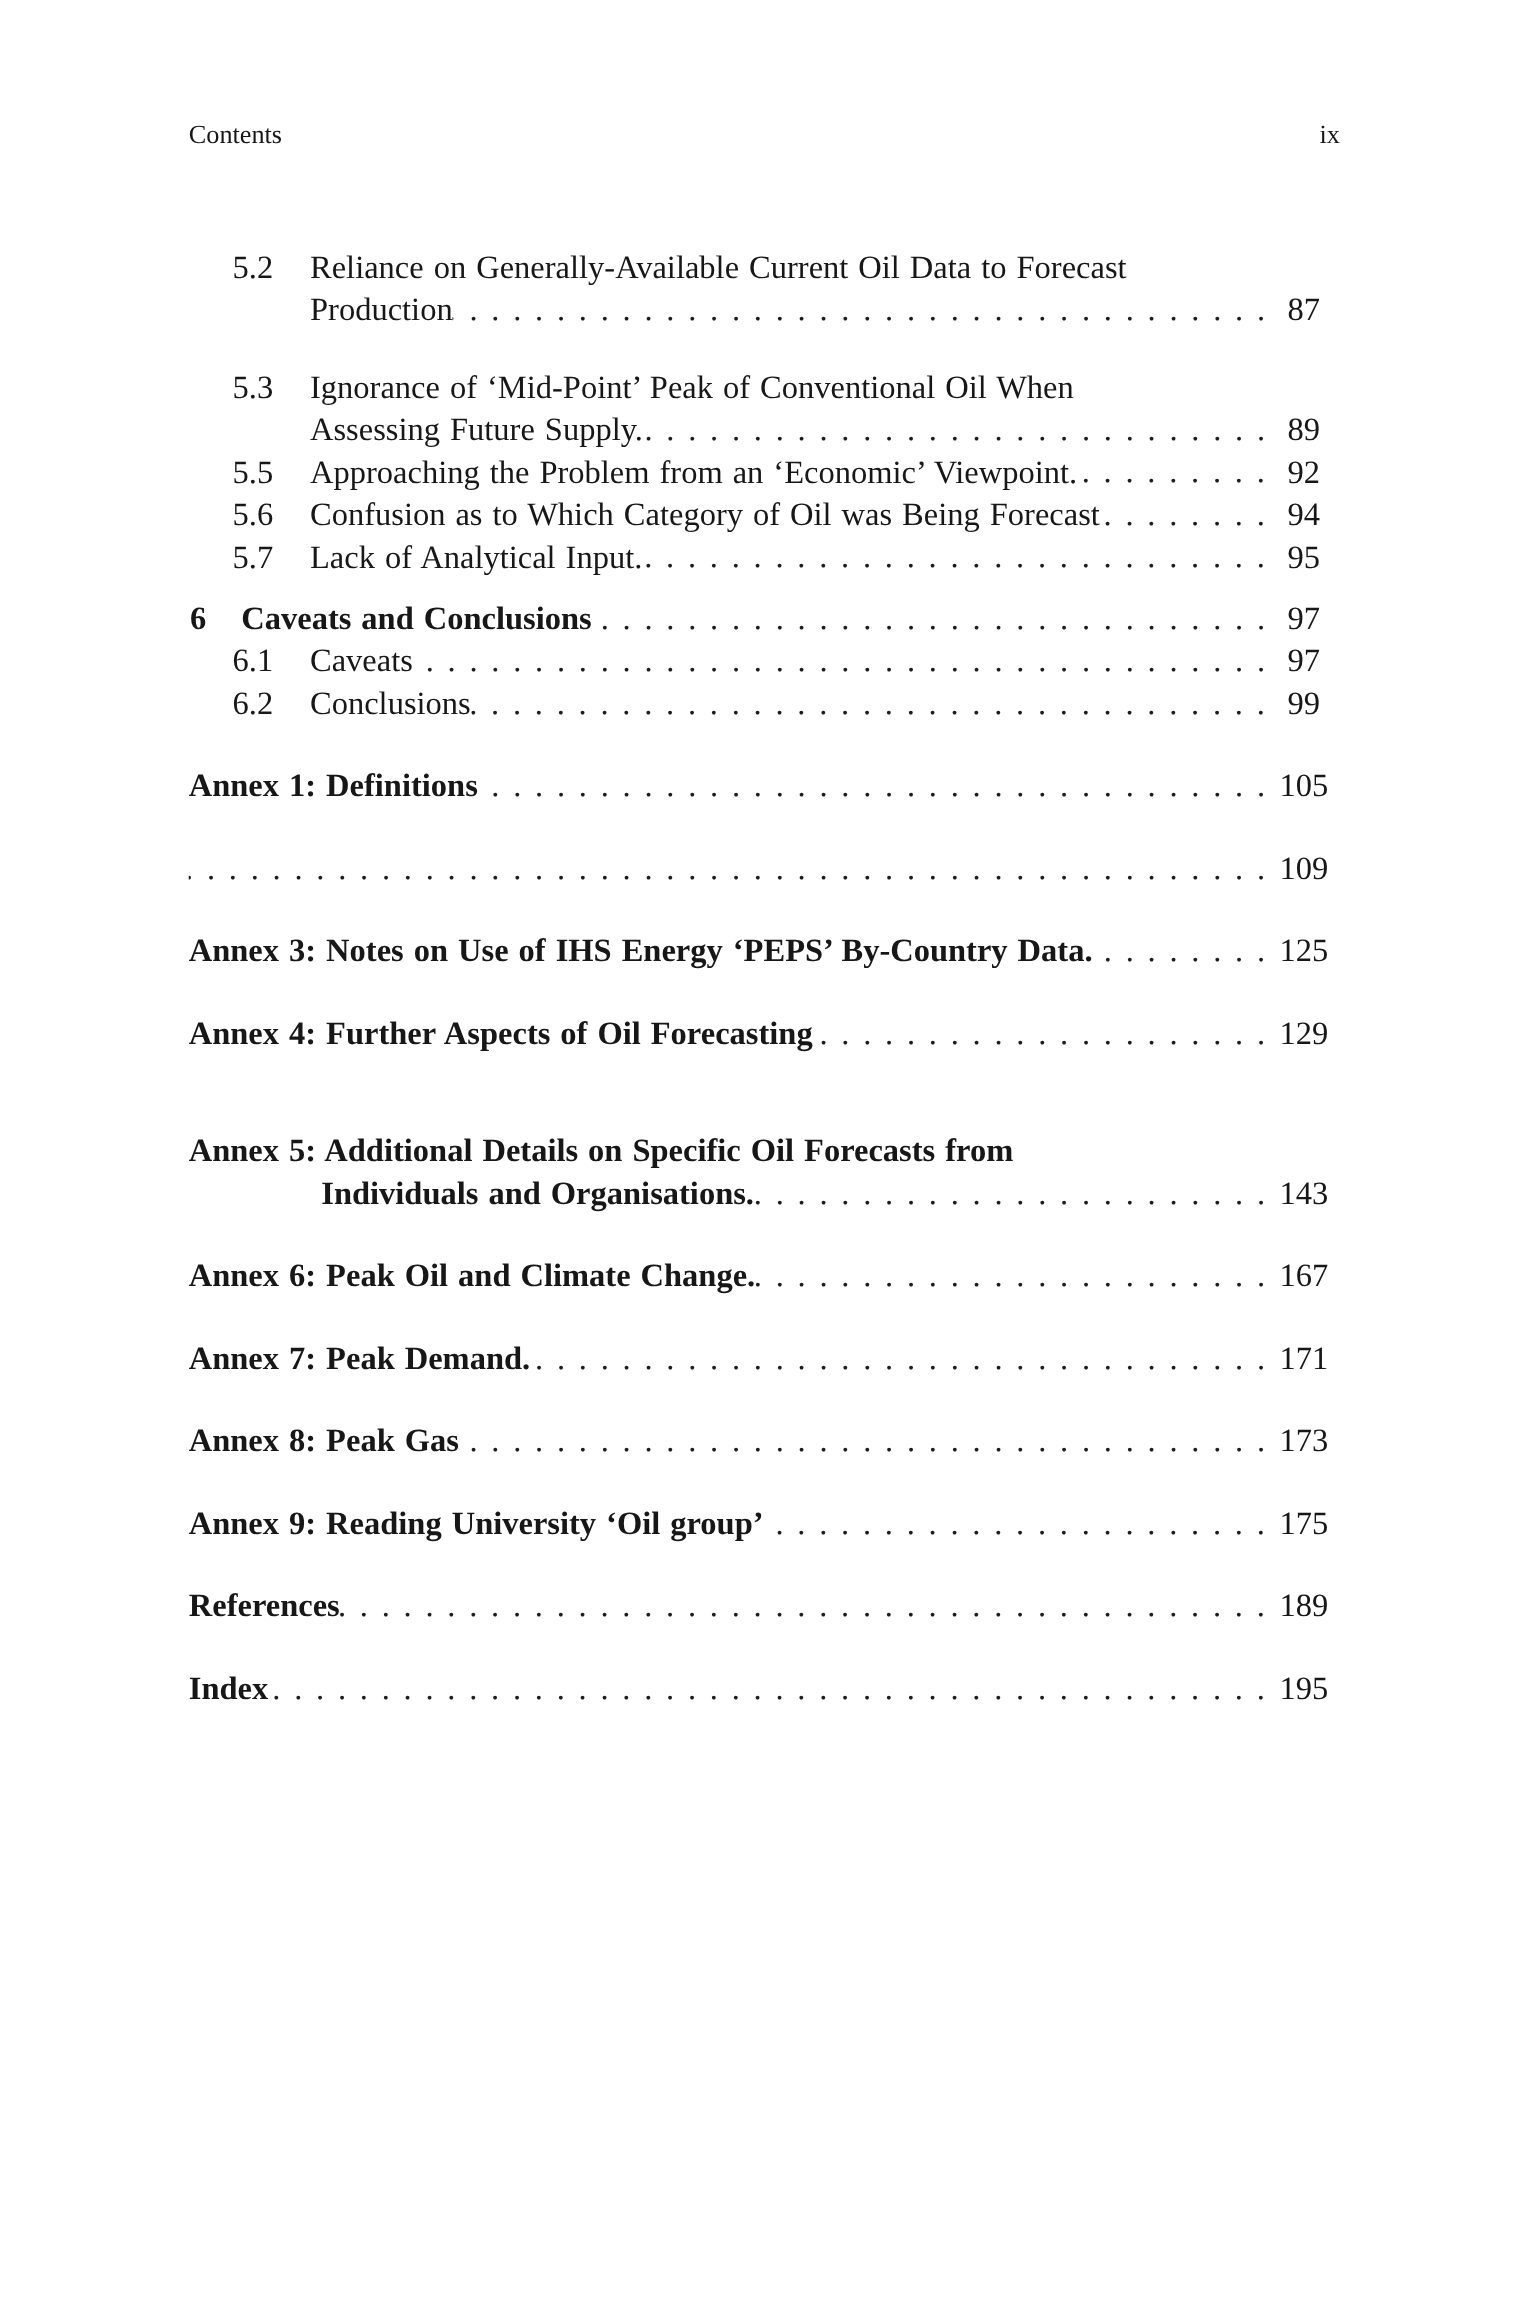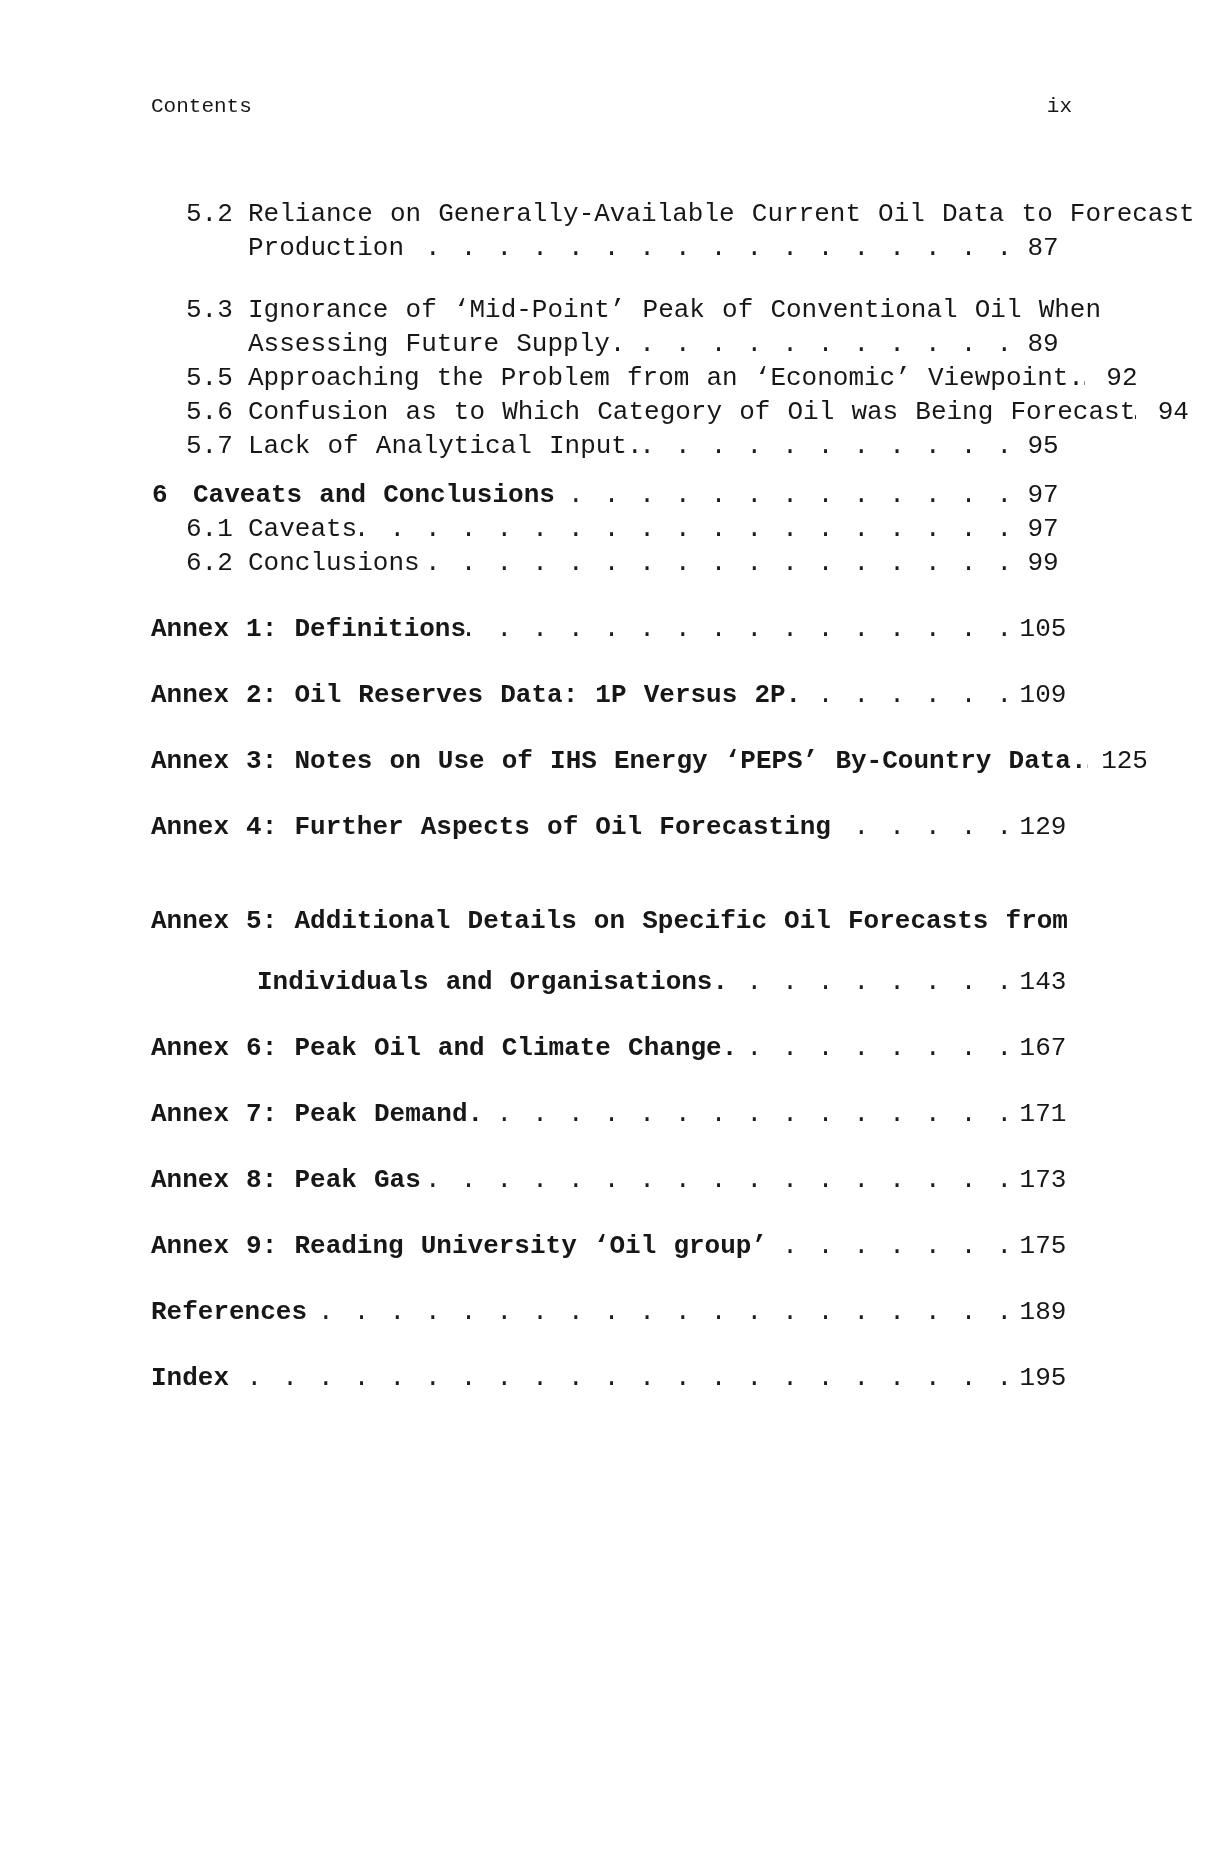--- a/index.html
+++ b/index.html
@@ -1,21 +1,21 @@
 <!DOCTYPE html>
 <html><head>
 <meta charset="utf-8">
 <style>
   html,body{margin:0;padding:0;background:#9a9a9a;}
   .page-root{
     position:relative;
     width:1221px;height:1851px;
     background:#ffffff;
     overflow:hidden;
-    font-family:Liberation Mono, monospace;
+    font-family:Liberation Serif, serif;
     color:#171717;
   }
   .content{
     position:absolute;
     left:151px; right:149px; top:95px;
   }
   .header{
     display:flex;
     justify-content:space-between;
     align-items:baseline;
@@ -31,21 +31,21 @@
     word-spacing:1.5px;
   }
   .entry .num{ flex:none; }
   .entry.sub .num{ width:62px; margin-left:35px; }
   .entry.chapter{ font-weight:bold; margin-top:15px; }
   .entry.chapter .num{ width:41px; margin-left:1px; }
   .entry.annex{ font-weight:bold; margin-top:32px; }
   .entry .body{ flex:1; min-width:0; }
   .line{ white-space:nowrap;margin-top:28px; }
   .last{ display:flex; align-items:baseline; }
-  .last.cont{ padding-left:106px;margin-top:27px; }
+  .last.cont{ padding-left:106px; }
   .txt{ flex:none; white-space:nowrap; }
   .dots{
     flex:1; min-width:0;
     overflow:hidden;
     white-space:nowrap;
     direction:rtl;
     padding:0 2px 0 7px;
     font-weight:normal;
     color:#1c1c1c;
   }
@@ -163,21 +163,20 @@
             <div class="last">
               <span class="txt">Annex 1: Definitions</span>
               <span class="dots"></span>
               <span class="page-num">105</span>
             </div>
           </div>
         </div>
         <div class="entry annex">
           <div class="body">
             <div class="last">
-              <span class="txt">Annex 2: Oil Reserves Data: 1P Versus 2P.</span>
               <span class="dots"></span>
               <span class="page-num">109</span>
             </div>
           </div>
         </div>
         <div class="entry annex">
           <div class="body">
             <div class="last">
               <span class="txt">Annex 3: Notes on Use of IHS Energy ‘PEPS’ By-Country Data.</span>
               <span class="dots"></span>

